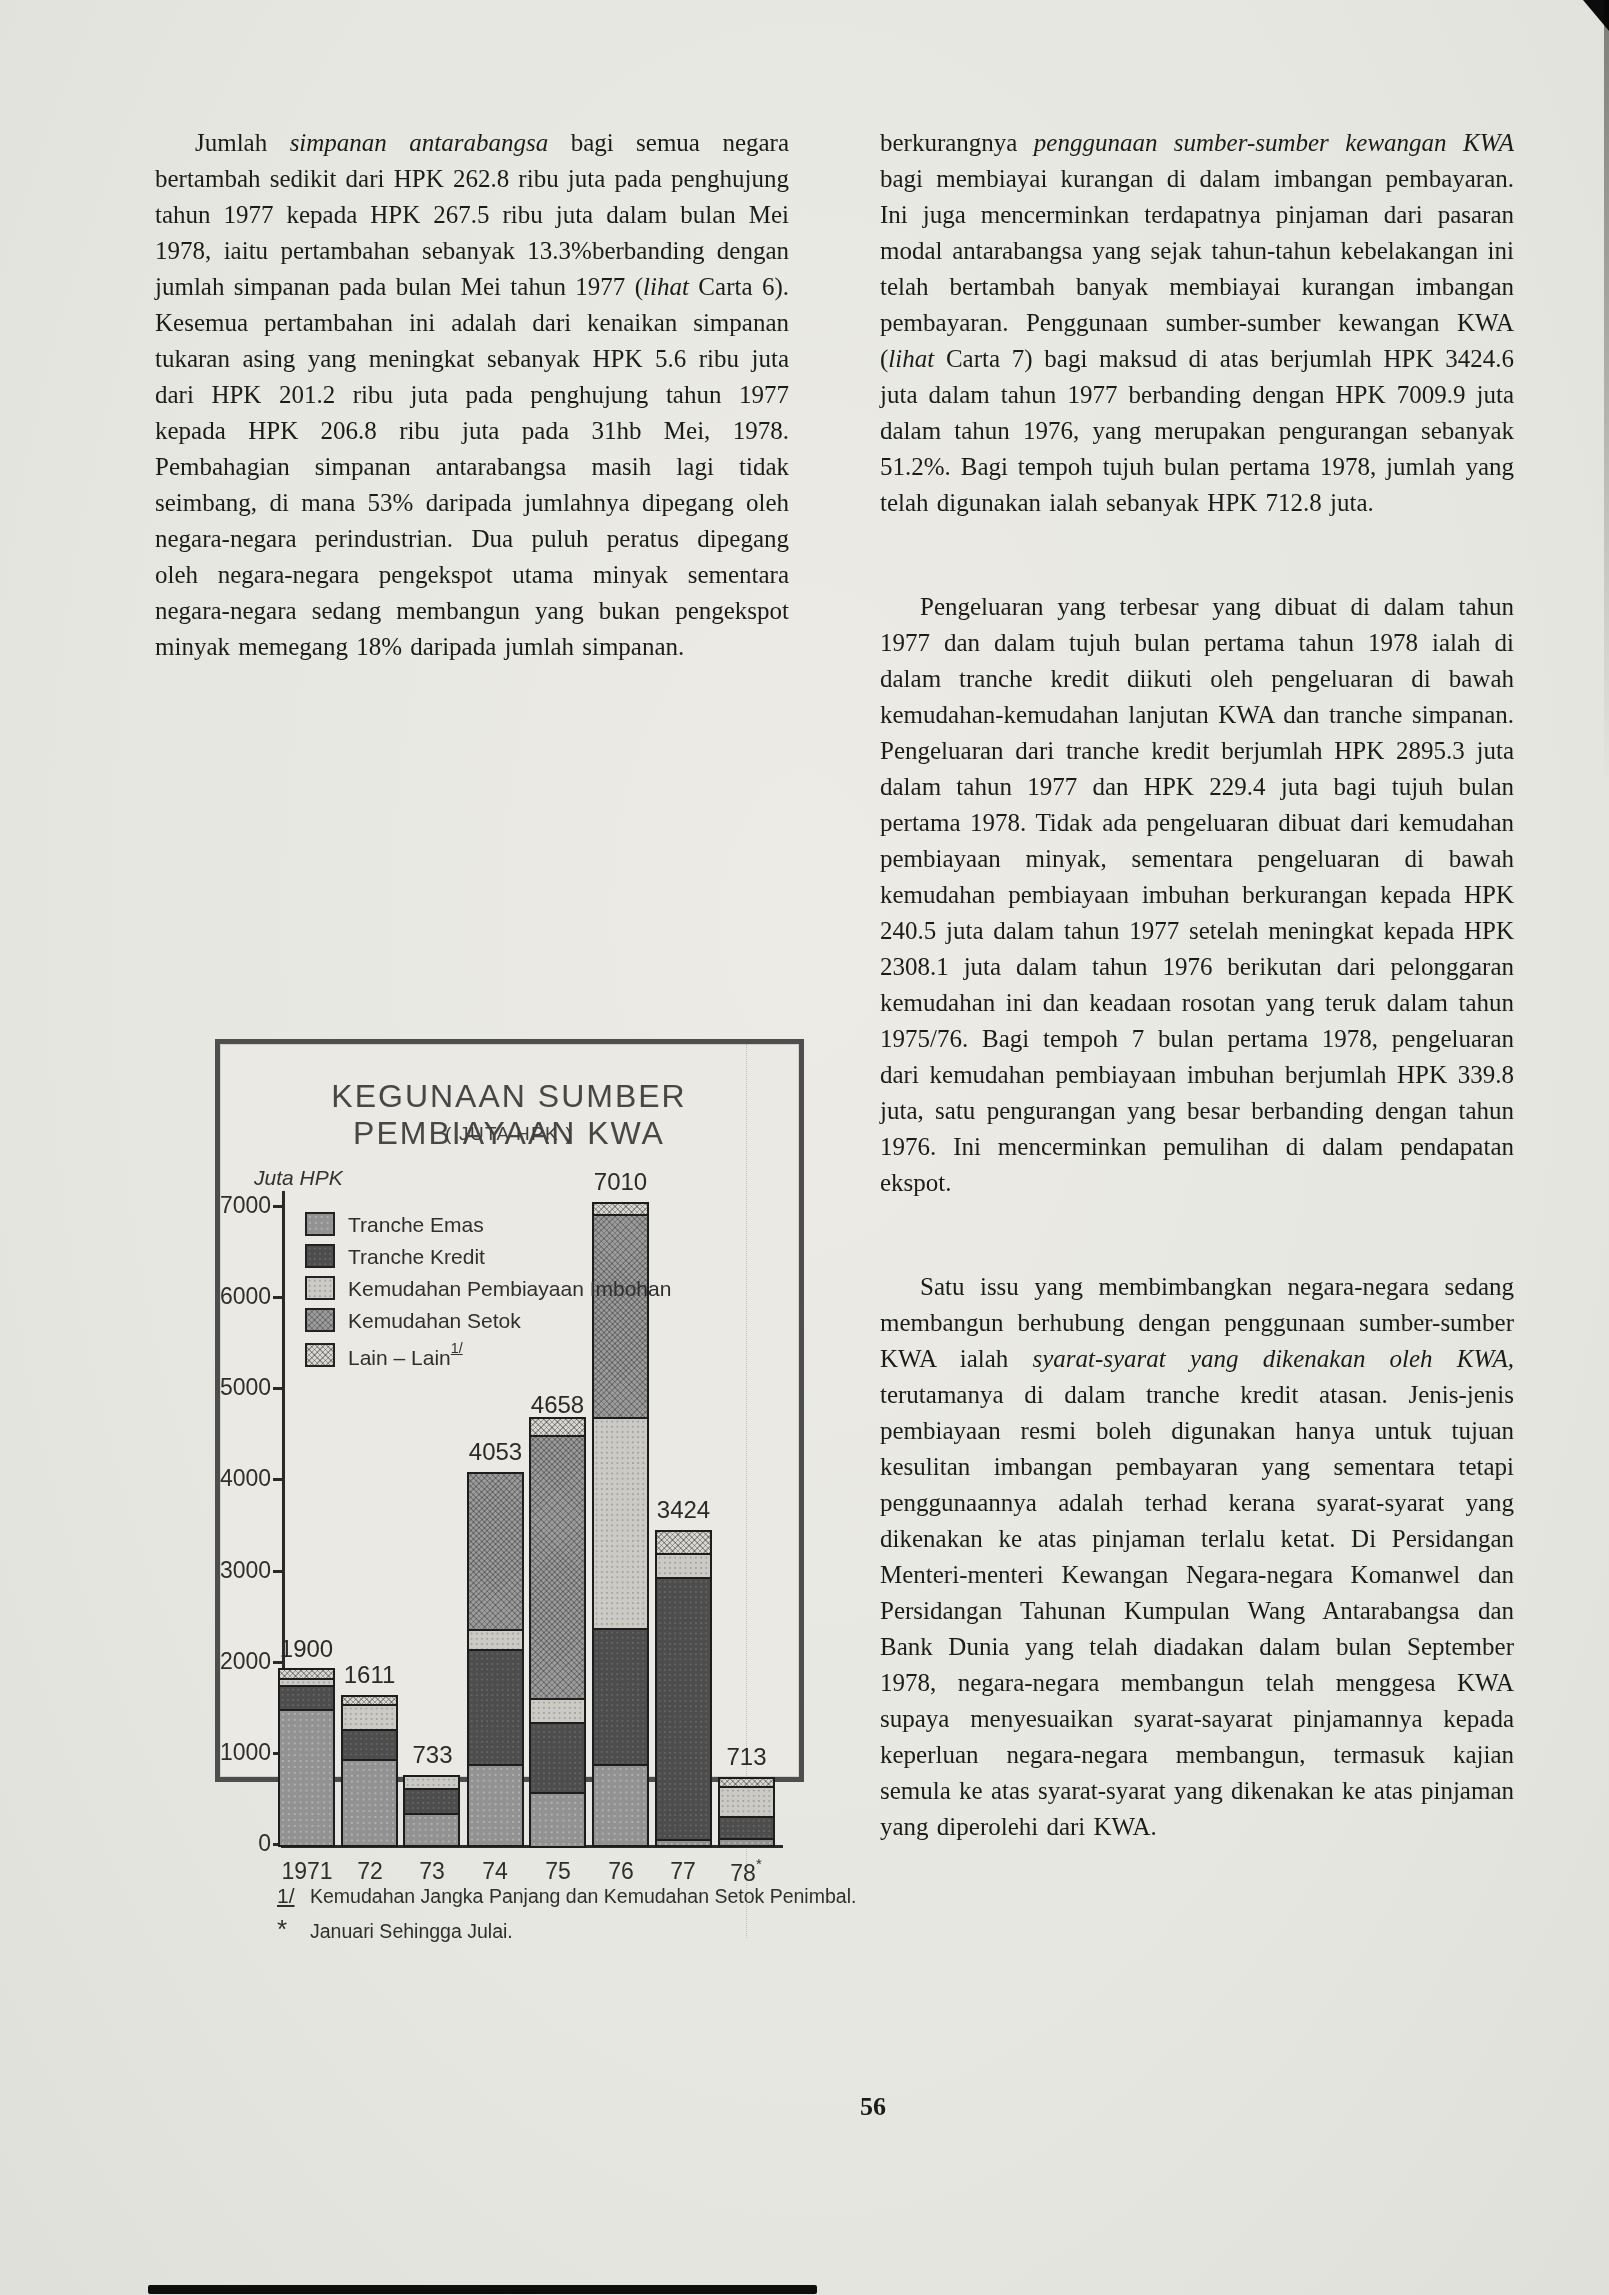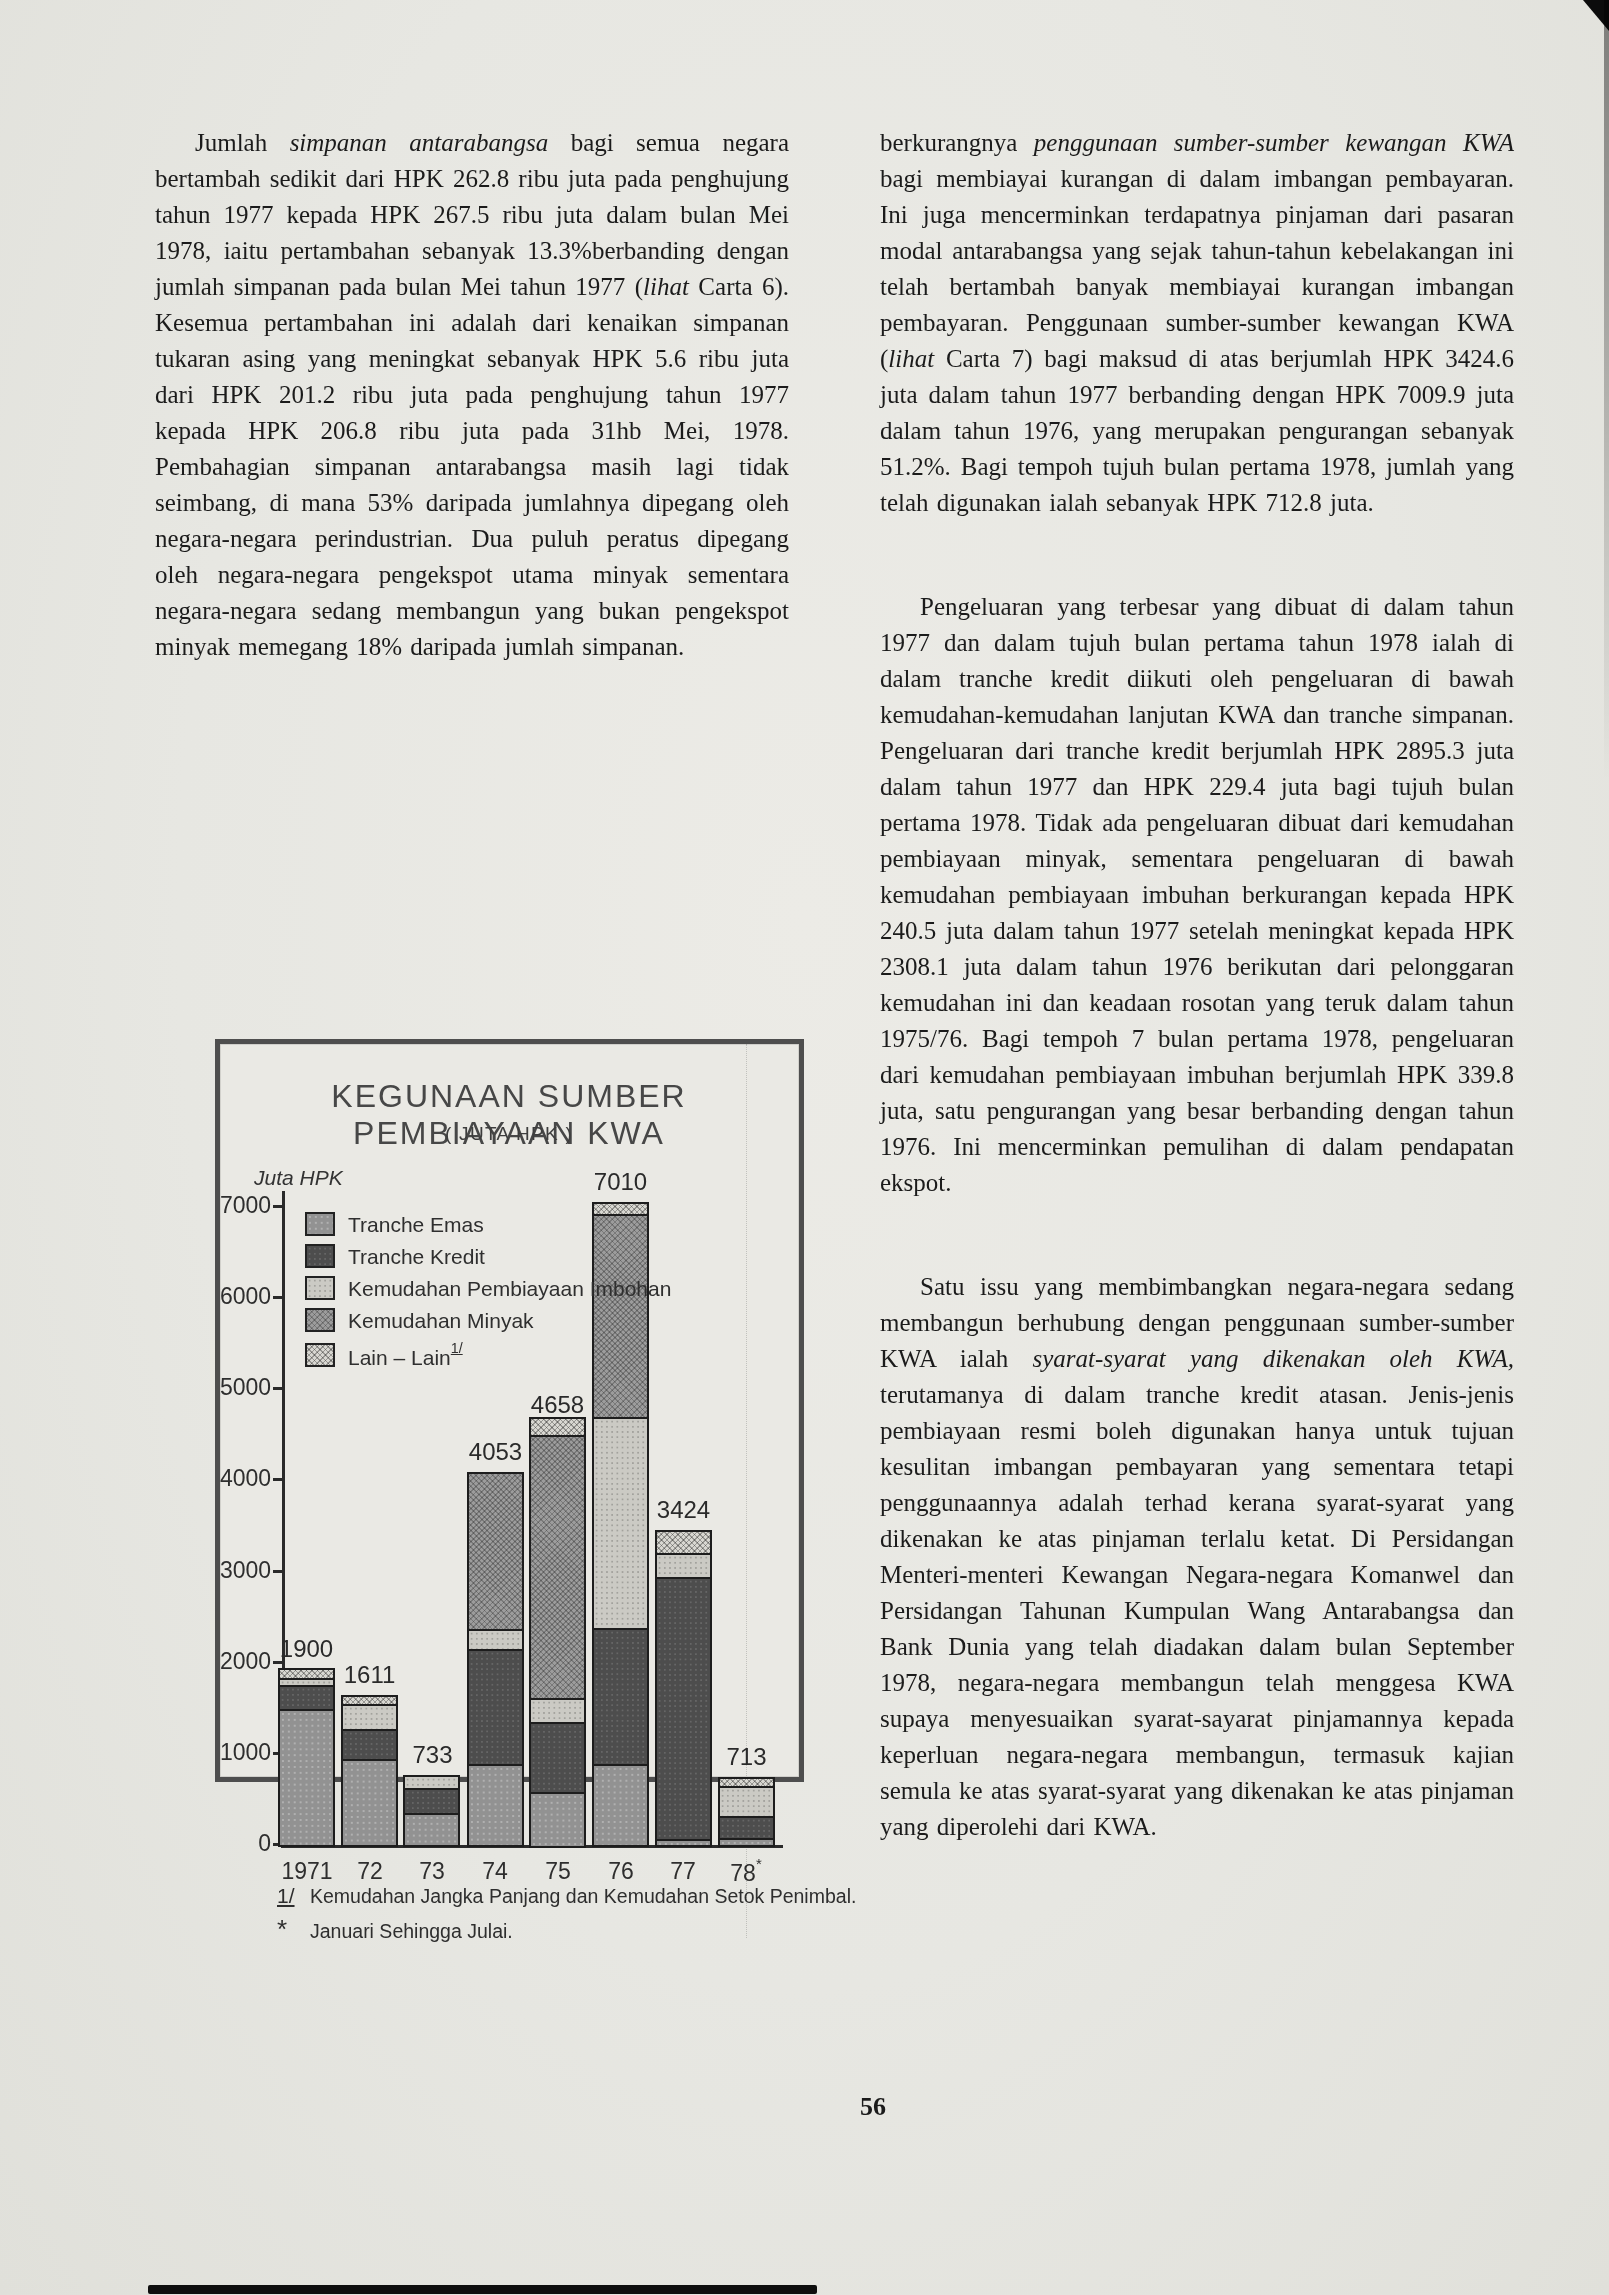--- a/index.html
+++ b/index.html
@@ -211,21 +211,21 @@
           <div class="legend-item" style="top: 32px;">
             <div class="legend-swatch fill-kredit"></div>
             <div class="legend-text">Tranche Kredit</div>
           </div>
           <div class="legend-item" style="top: 64px;">
             <div class="legend-swatch fill-imbohan"></div>
             <div class="legend-text">Kemudahan Pembiayaan Imbohan</div>
           </div>
           <div class="legend-item" style="top: 96px;">
             <div class="legend-swatch fill-minyak"></div>
-            <div class="legend-text">Kemudahan Minyak</div>
+            <div class="legend-text">Kemudahan Setok</div>
           </div>
           <div class="legend-item" style="top: 131px;">
             <div class="legend-swatch fill-lain"></div>
             <div class="legend-text">Lain – Lain<sup>1/</sup></div>
           </div>
         </div>
       <div id="footnotes">
           <div class="chart-fn" style="top: 840px;"><span class="fn-marker">1/</span><span>Kemudahan  Jangka  Panjang  dan   Kemudahan Setok Penimbal.</span></div>
           <div class="chart-fn star" style="top: 870px;"><span class="fn-marker">*</span><span>Januari  Sehingga  Julai.</span></div>
         </div>

